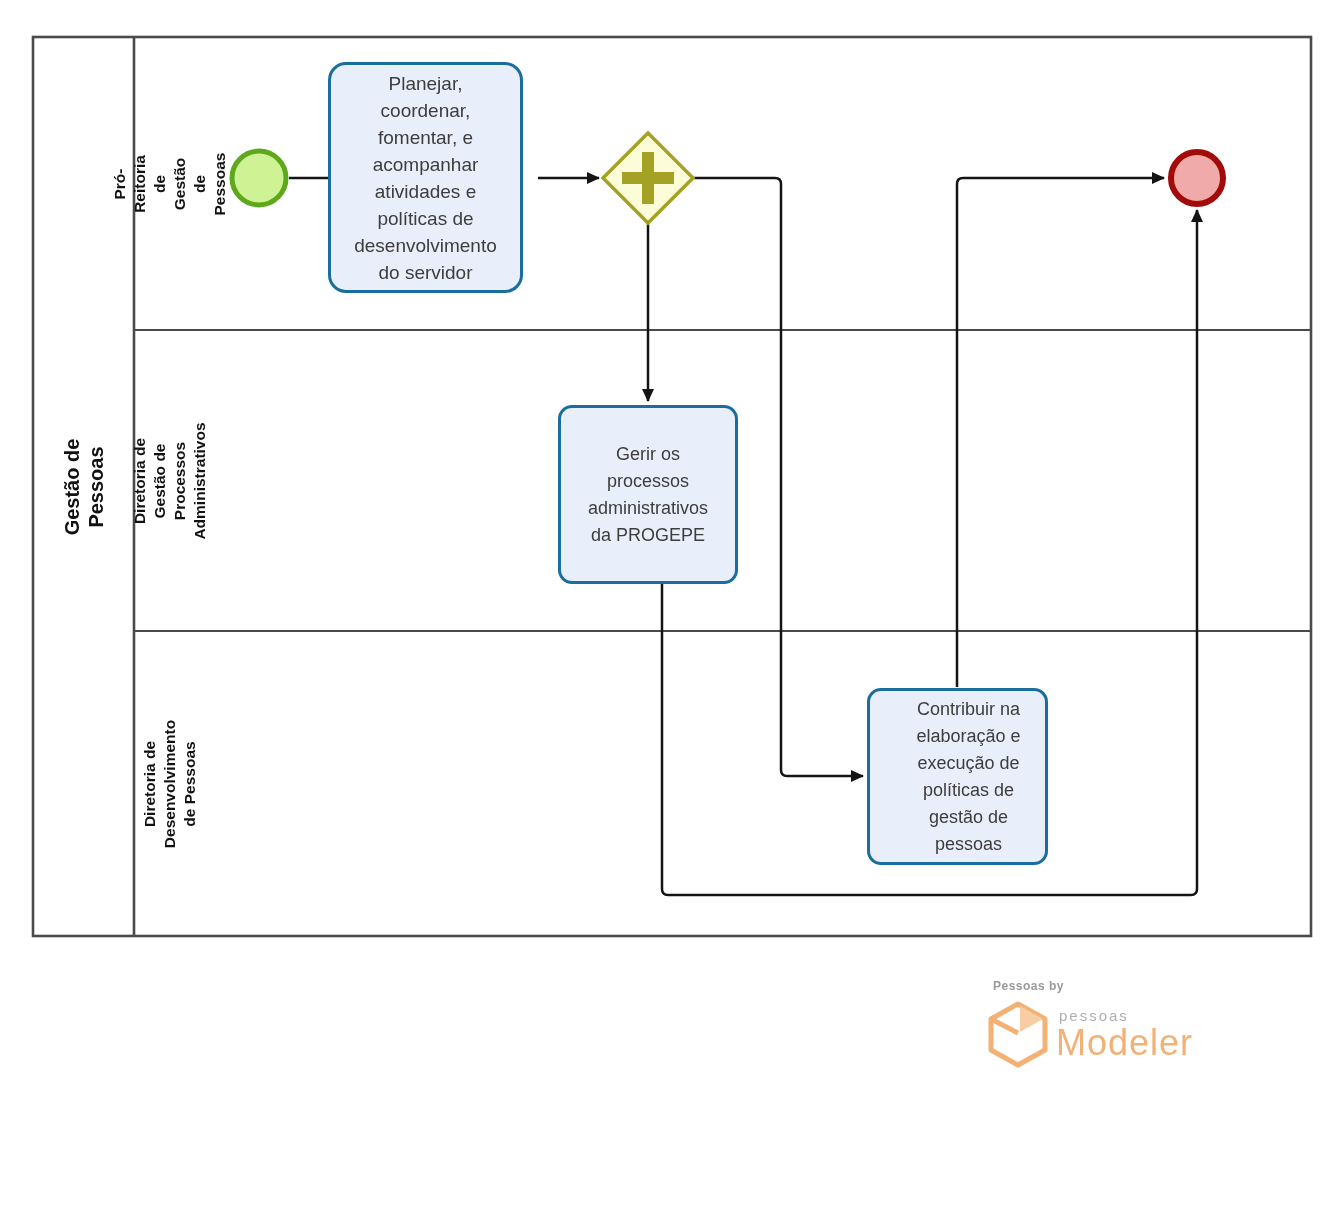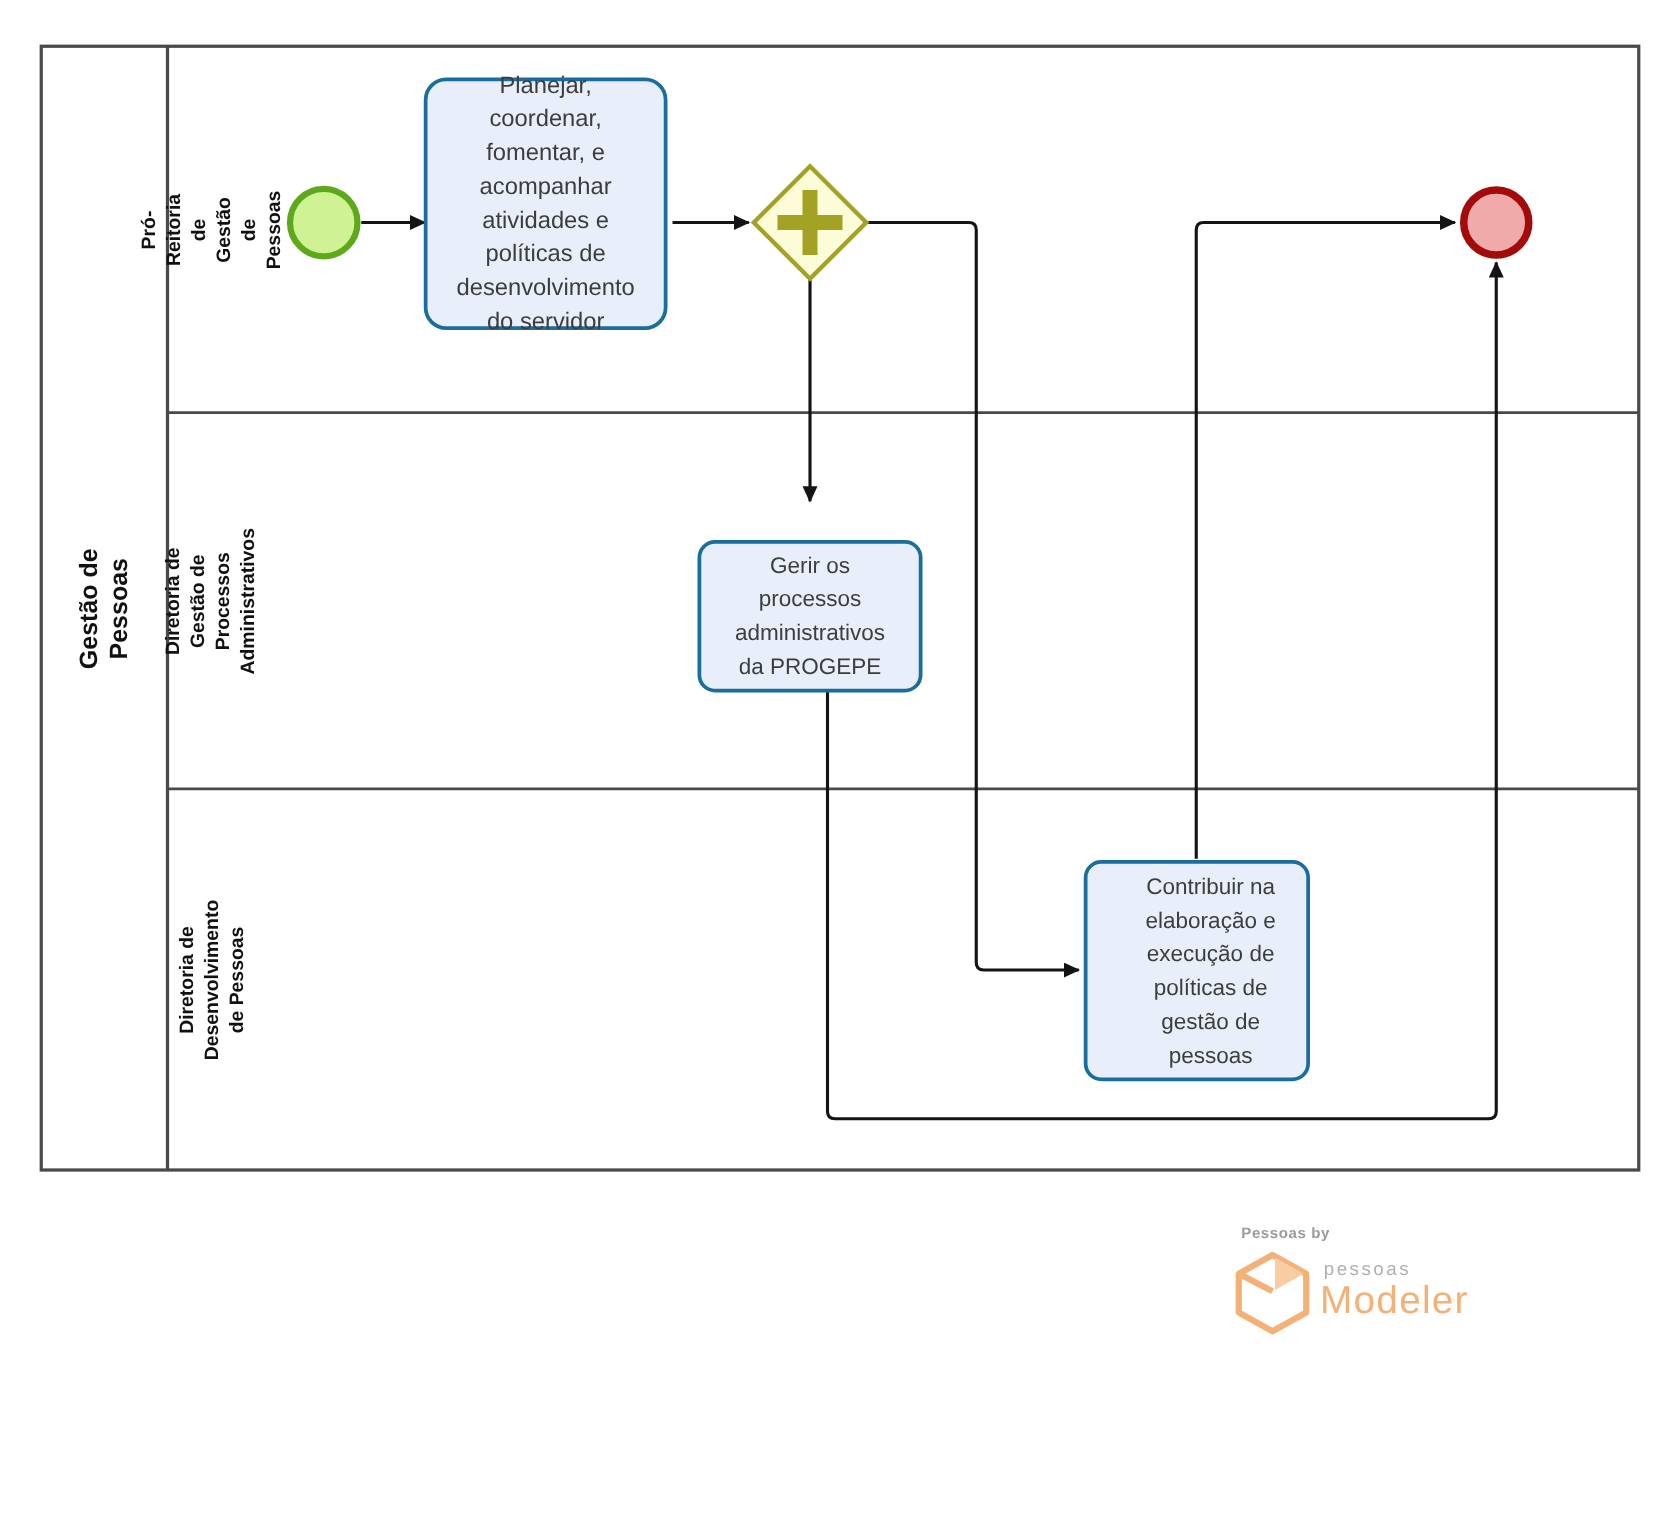--- a/index.html
+++ b/index.html
@@ -32,28 +32,28 @@
   .lane-label{left:134px;width:72px;}
   .lane-label span{font-size:15.5px;line-height:20px;width:290px;}
 
   
   .task{
     position:absolute;box-sizing:border-box;
     background:var(--task-fill);border:3px solid var(--task-border);
     display:flex;align-items:center;justify-content:center;
     text-align:center;color:var(--task-text);white-space:pre-line;
   }
-  .task-1{left:339px;top:62px;width:195px;height:202px;border-radius:18px;font-size:19px;line-height:27px;}
-  .task-2{left:558px;top:405px;width:180px;height:122px;border-radius:14px;font-size:18px;line-height:27px;margin-top:27px;}
+  .task-1{left:328px;top:62px;width:195px;height:231px;border-radius:18px;font-size:19px;line-height:27px;}
+  .task-2{left:558px;top:405px;width:180px;height:179px;border-radius:14px;font-size:18px;line-height:27px;}
   .task-3{left:867px;top:688px;width:181px;height:177px;border-radius:14px;font-size:18px;line-height:27px;padding-left:22px;}
 
   
   .powered-by{position:absolute;left:993px;top:979px;font-size:12px;font-weight:600;color:var(--powered-gray);letter-spacing:0.5px;}
   .brand-bizagi{position:absolute;left:1059px;top:1007px;font-size:15px;color:var(--brand-gray);letter-spacing:2px;}
-  .brand-modeler{position:absolute;left:1056px;top:1022px;font-size:31px;color:var(--brand-orange);letter-spacing:1px;}
+  .brand-modeler{position:absolute;left:1056px;top:1022px;font-size:36px;color:var(--brand-orange);letter-spacing:1px;}
 </style>
 </head>
 <body>
 
 <div class="canvas">
 
   <svg width="1342" height="1224" viewBox="0 0 1342 1224">
     <defs>
       <marker id="arrow" markerUnits="userSpaceOnUse" markerWidth="15" markerHeight="13" refX="12" refY="6" orient="auto">
         <path class="arrow-head" d="M0,0 L13,6 L0,12 Z"></path>

